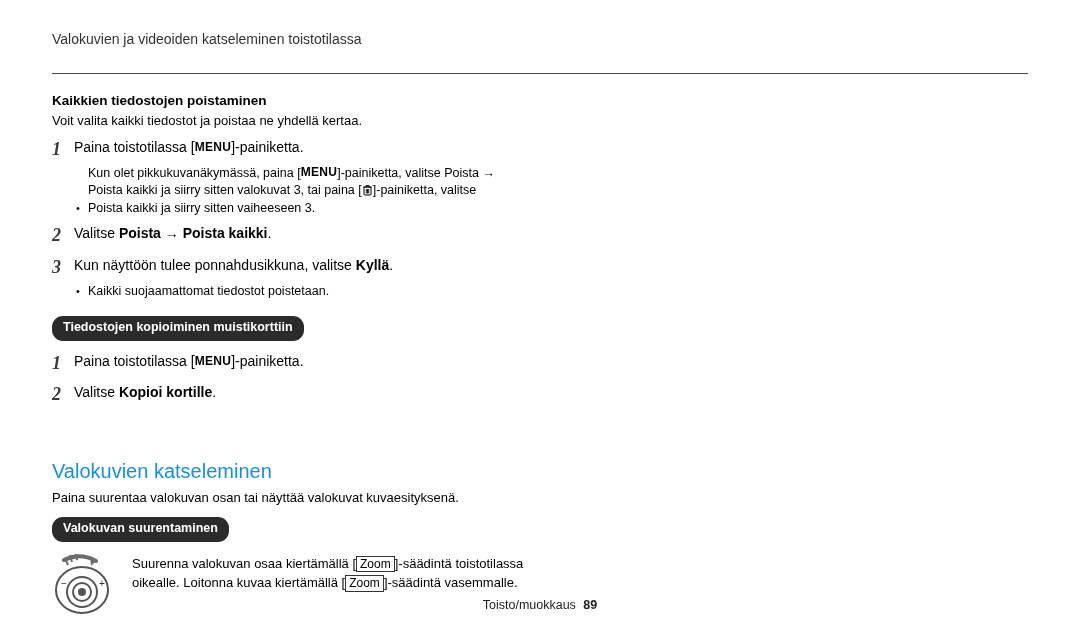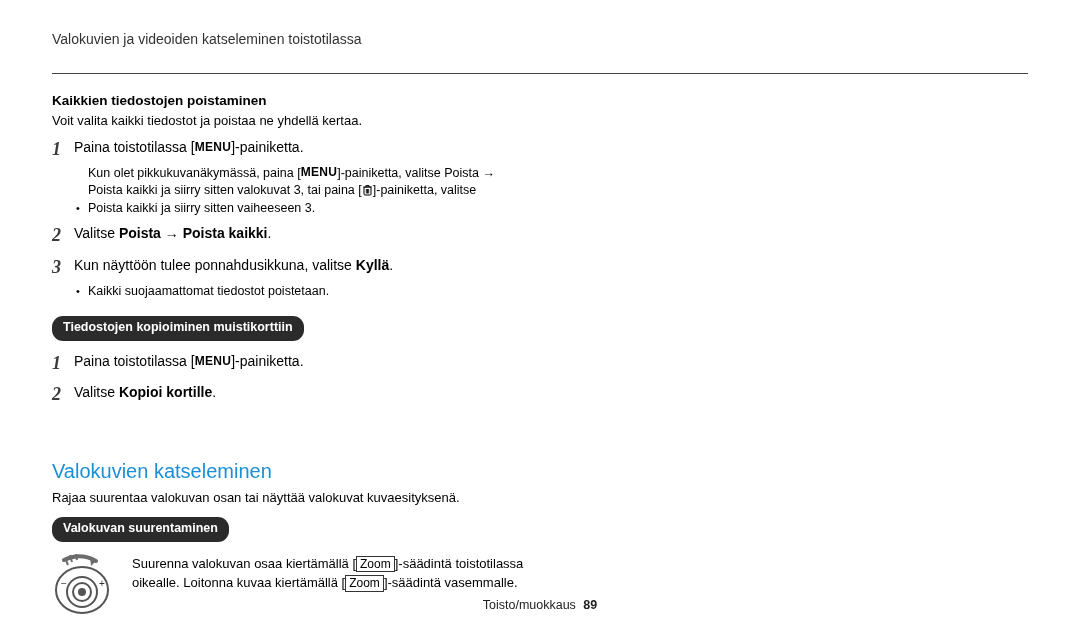--- a/index.html
+++ b/index.html
@@ -286,21 +286,21 @@
         <div class="step-body">
           <span>Valitse </span><span class="bold">Kopioi kortille</span><span>.</span>
         </div>
       </div>
 
     </div>
 
     <div class="col">
 
       <div class="h-blue">Valokuvien katseleminen</div>
-      <div>Rajaa suurentaa valokuvan osan tai näyttää valokuvat kuvaesityksenä.</div>
+      <div>Paina suurentaa valokuvan osan tai näyttää valokuvat kuvaesityksenä.</div>
 
       <div class="pill">Valokuvan suurentaminen</div>
 
       <div class="zoom-block">
         <div class="knob-svg">
           <svg width="66" height="64" viewBox="0 0 66 64">
             <path d="M12 6 Q28 -2 44 7" stroke="#6c6c6c" stroke-width="4" fill="none" stroke-linecap="round"></path>
             <polygon points="44,7 38,2 39,12" fill="#6c6c6c"></polygon>
             <path d="M16 11 L13 4 M20 8 L18 1 M25 6 L24 -1" stroke="#6c6c6c" stroke-width="2"></path>
             <ellipse cx="30" cy="36" rx="26" ry="23" fill="none" stroke="#555" stroke-width="2"></ellipse>

